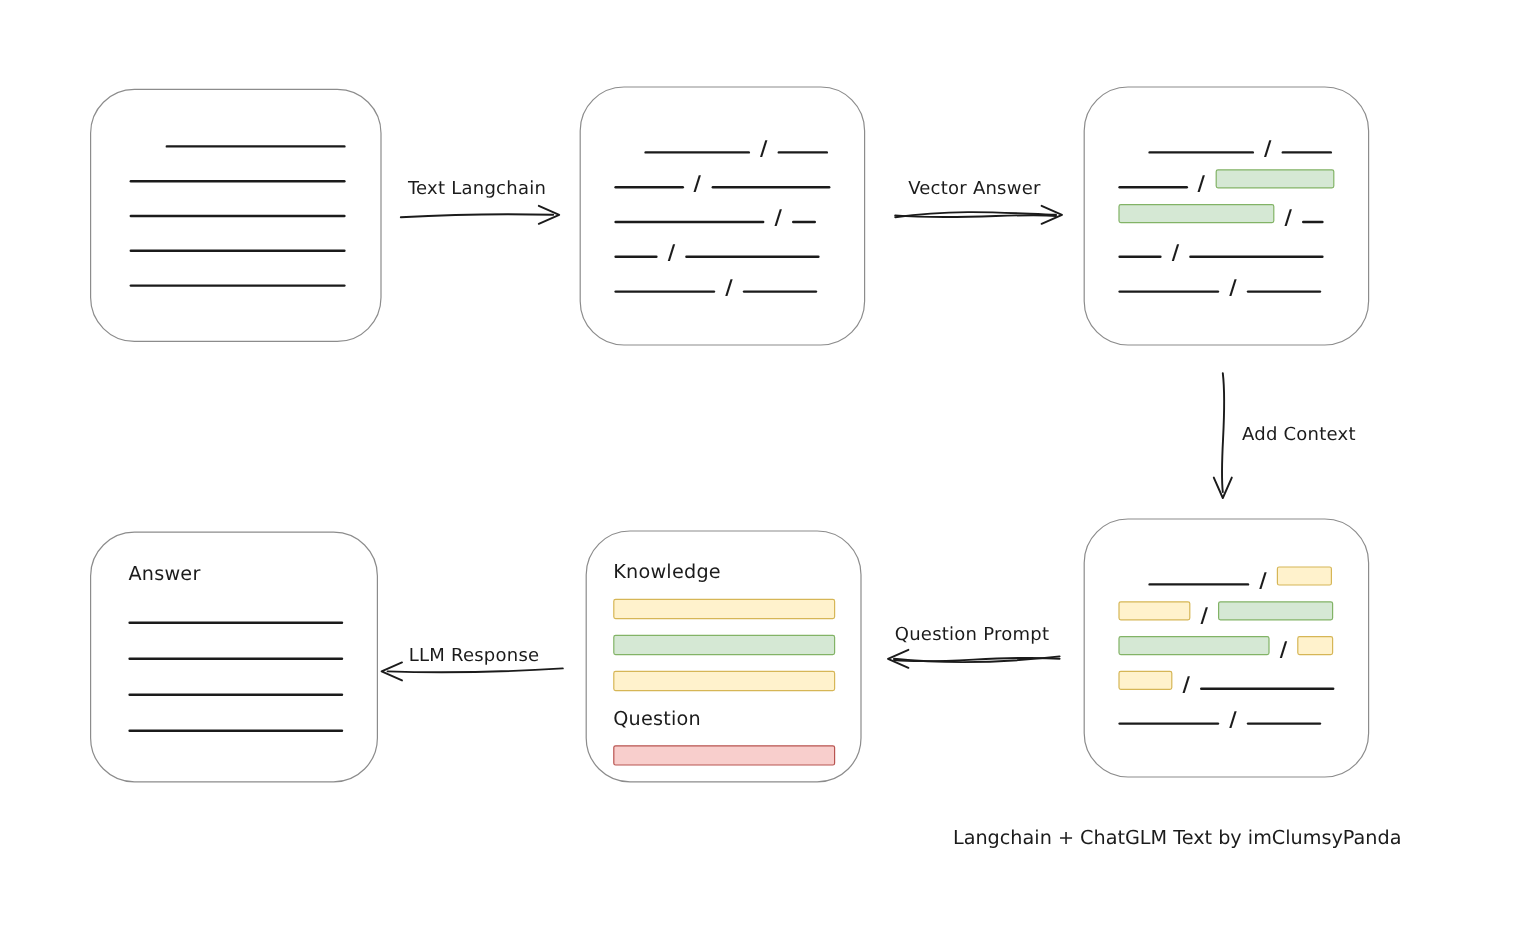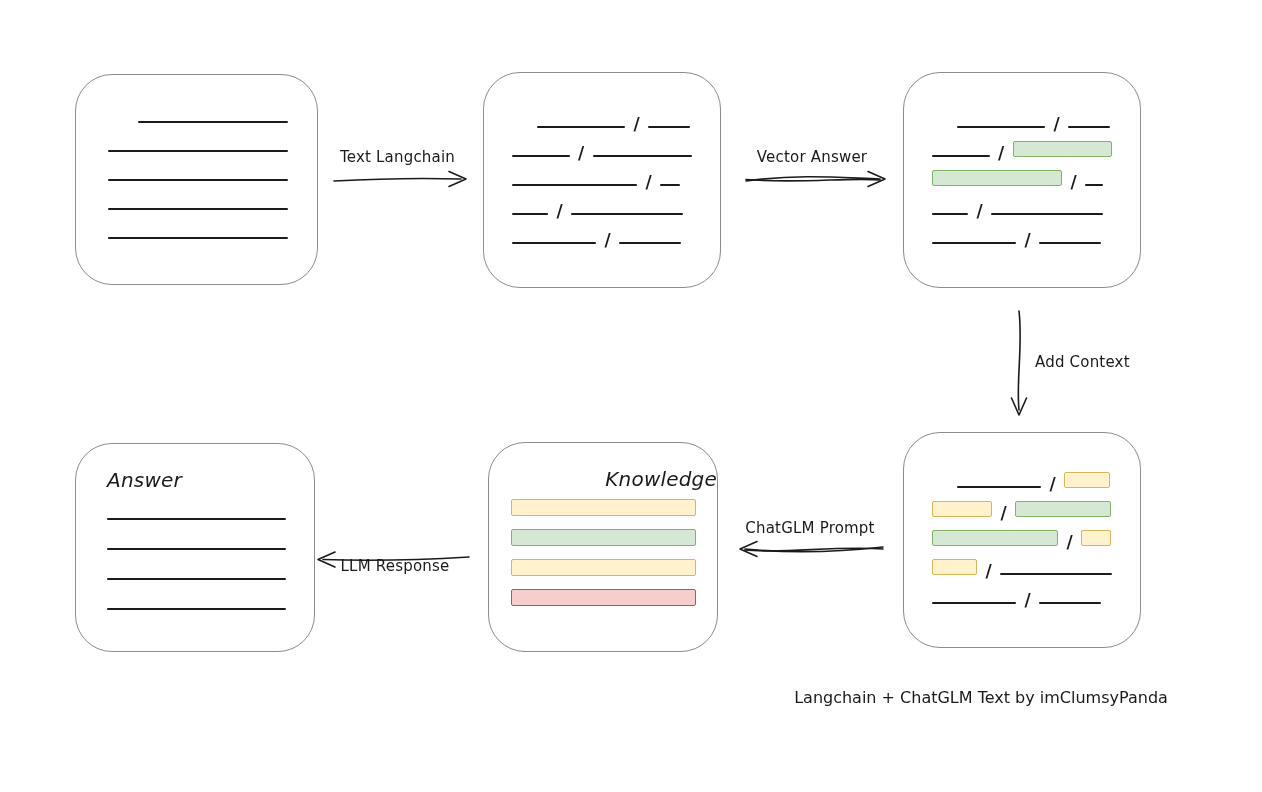--- a/index.html
+++ b/index.html
@@ -27,24 +27,24 @@
   }
   .seg-green,.seg-yellow,.seg-red{height:16px;border-radius:2px;box-sizing:border-box;}
   .seg-green{background:var(--green-fill,#d5e8d4);border:1.3px solid var(--green-border,#82b366);}
   .seg-yellow{background:var(--yellow-fill,#fff2cc);border:1.3px solid var(--yellow-border,#d6b656);}
   .seg-red{background:var(--red-fill,#f8cecc);border:1.3px solid var(--red-border,#b85450);}
   
   .doc-col{padding:46px 0 0 32px;}
   .doc-line{height:2px;background:var(--ink,#1b1b1b);border-radius:2px;margin-bottom:27px;}
   
   .answer-col{padding:24px 0 0 31px;}
-  .box-heading{font-size:20px;font-weight:500;letter-spacing:.2px;height:22px;font-style:italic;}
+  .box-heading{font-size:16px;font-weight:500;letter-spacing:.2px;height:22px;}
   .answer-lines .doc-line{margin:28px 0 0 0;}
   
-  .prompt-col{padding:24px 0 16px 22px;text-align:right;}
+  .prompt-col{padding:24px 0 16px 22px;}
   .prompt-col .box-heading{margin-bottom:10px;}
   .prompt-col .q-heading{margin-top:9px;}
   .bar{height:17px;margin-bottom:13px;border-radius:2px;box-sizing:border-box;}
   
   .arrow-label{
     position:absolute;font-size:15px;font-weight:500;letter-spacing:.2px;
     text-align:center;white-space:nowrap;
   }
   .caption{
     position:absolute;left:781px;top:688px;width:400px;
@@ -151,40 +151,41 @@
     </div>
   </div>
 
 <div class="box prompt-col" style="left:488px;top:442px;width:230px;height:210px;">
   <div class="box-heading">Knowledge</div>
   <div>
       <div class="bar seg-yellow" style="width: 185px;"></div>
       <div class="bar seg-green" style="width: 185px;"></div>
       <div class="bar seg-yellow" style="width: 185px;"></div>
     </div>
+  <div class="box-heading q-heading">Question</div>
   <div>
       <div class="bar seg-red" style="width: 185px;"></div>
     </div>
 </div>
 
 <div class="box answer-col" style="left:75px;top:443px;width:240px;height:209px;">
   <div class="box-heading">Answer</div>
   <div class="answer-lines">
       <div class="doc-line" style="width: 179px;"></div>
       <div class="doc-line" style="width: 179px;"></div>
       <div class="doc-line" style="width: 179px;"></div>
       <div class="doc-line" style="width: 179px;"></div>
     </div>
 </div>
 
 <div class="arrow-label" style="left:330px;top:148px;width:135px;">Text Langchain</div>
 <div class="arrow-label" style="left:742px;top:148px;width:140px;">Vector Answer</div>
 <div class="arrow-label" style="left:1035px;top:353px;text-align:center;">Add Context</div>
-<div class="arrow-label" style="left:735px;top:519px;width:150px;">ChatGLM Prompt</div>
-<div class="arrow-label" style="left:330px;top:557px;width:130px;">LLM Response</div>
+<div class="arrow-label" style="left:735px;top:519px;width:150px;">Question Prompt</div>
+<div class="arrow-label" style="left:330px;top:537px;width:130px;">LLM Response</div>
 
 <div class="caption">Langchain + ChatGLM Text by imClumsyPanda</div>
 
 <svg class="arrows" width="1262" height="792" viewBox="0 0 1262 792">
   <g>
     <path d="M334,181 C 380,178.5 425,178 461,179"></path>
     <path d="M449,171.5 L466,179 L449,186.5"></path>
   </g>
   <g>
     <path d="M746,181 C 800,173.5 845,178 880,179"></path>

